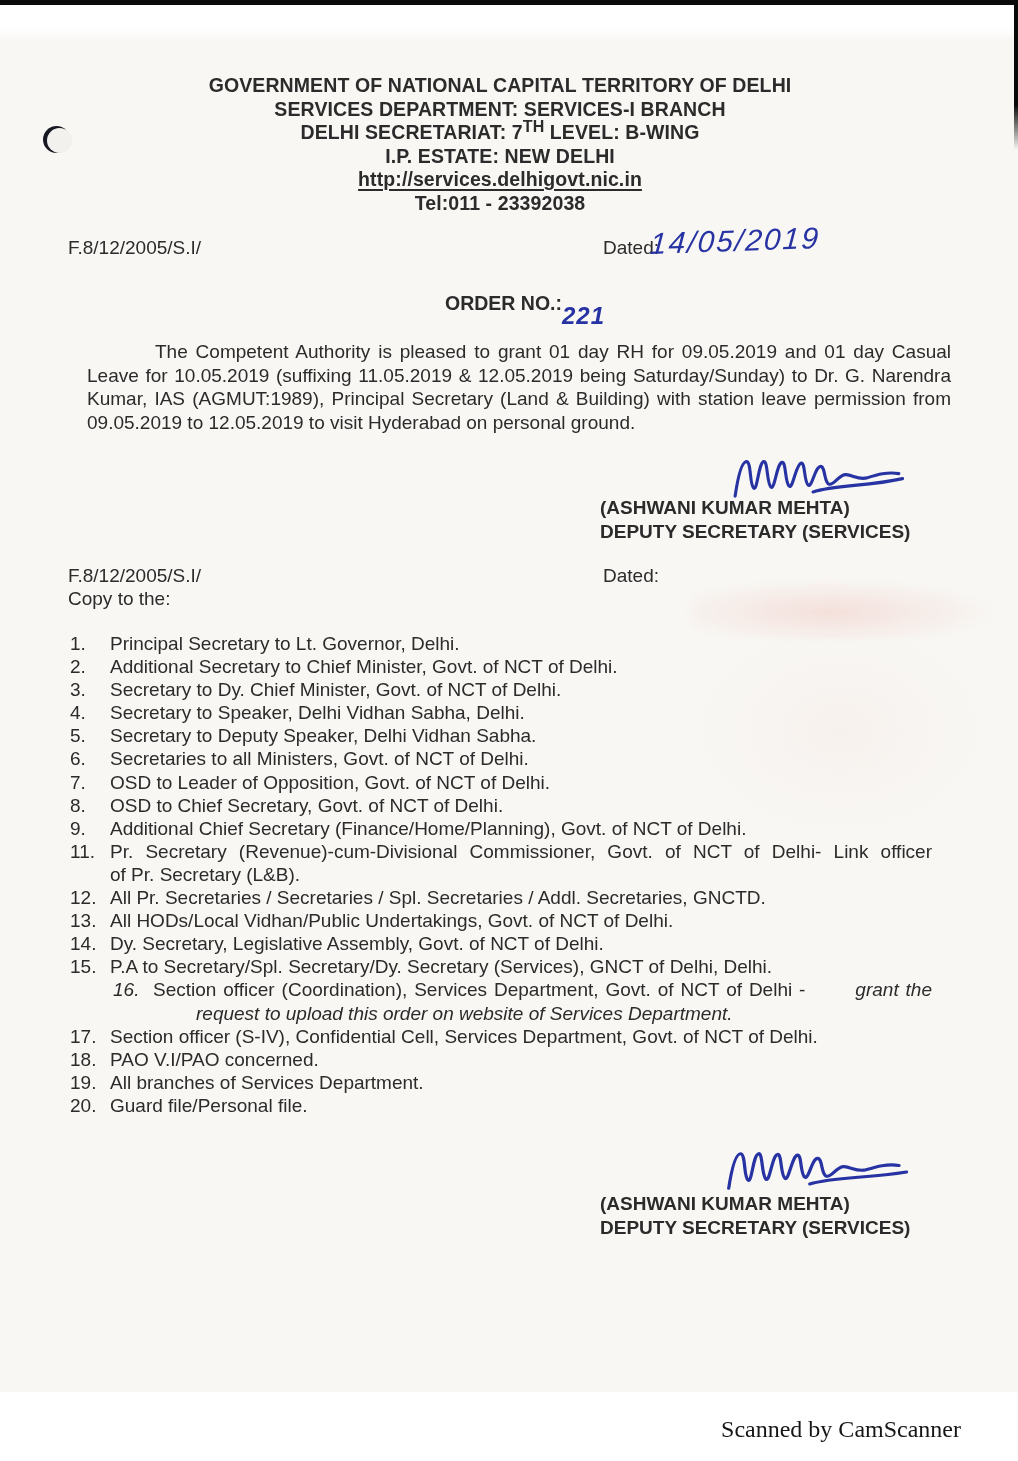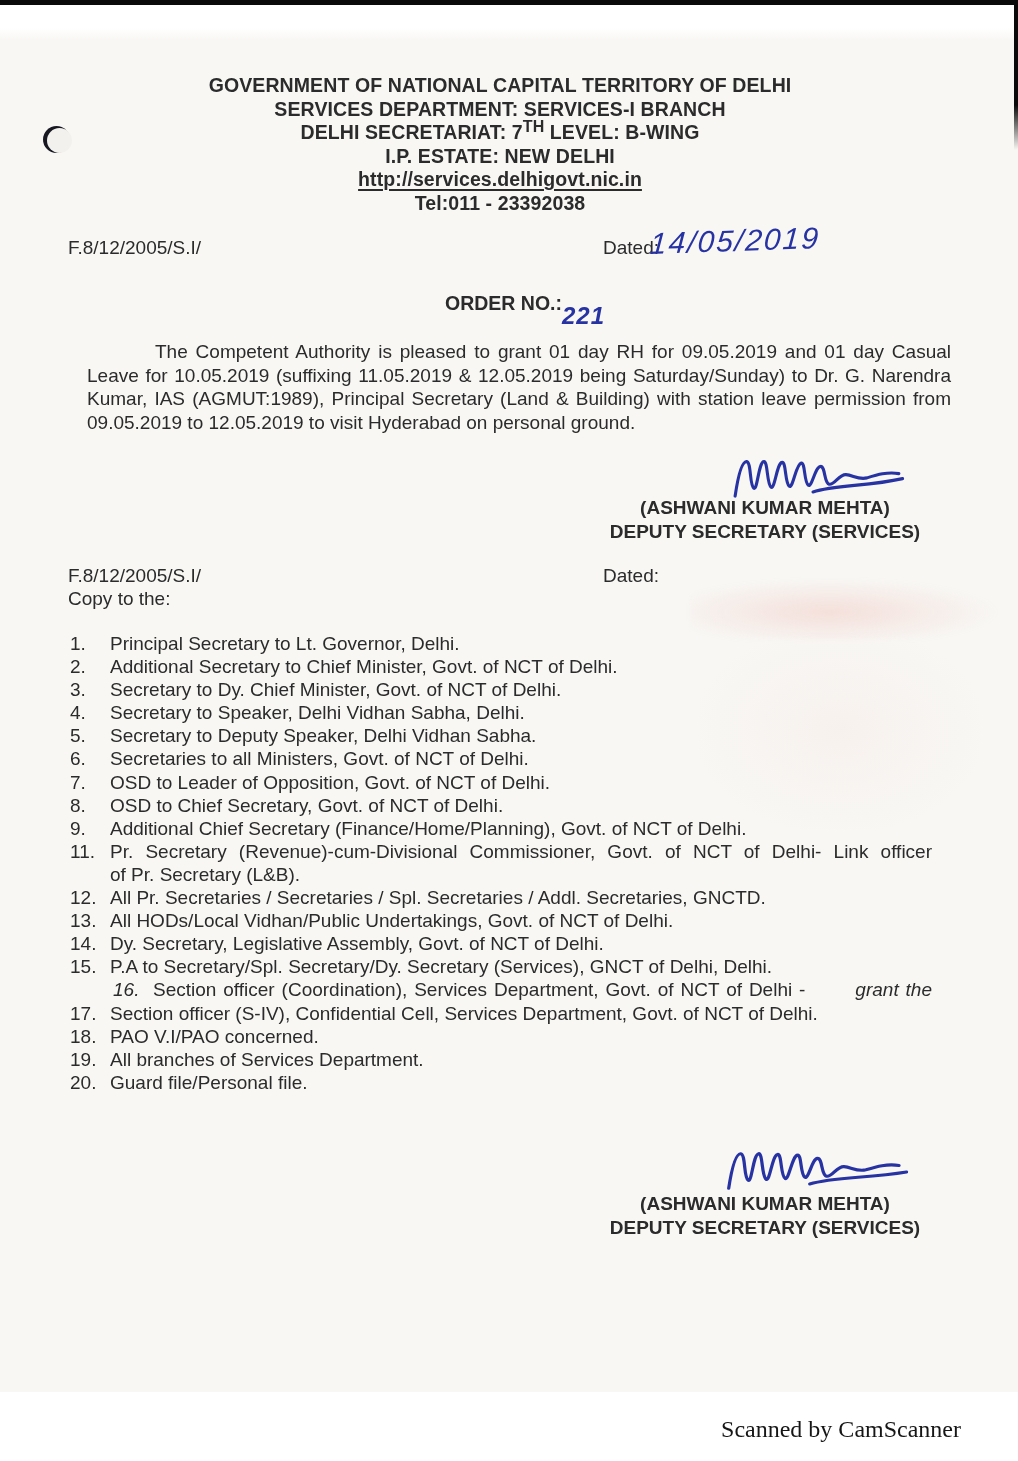--- a/index.html
+++ b/index.html
@@ -33,21 +33,21 @@
   .hand-date{
     position:absolute;left:650px;top:224px;font-size:30px;letter-spacing:2px;
     transform:rotate(-2deg) skewX(-6deg);font-weight:400;
   }
   .orderline{position:absolute;left:445px;top:288px;font-size:19.5px;font-weight:700;white-space:nowrap;}
   .hand-order{font-size:24px;font-weight:700;letter-spacing:1px;position:relative;top:14px;}
   .para{
     position:absolute;left:68px;top:340px;width:864px;
     font-size:19px;line-height:23.6px;text-align:justify;text-indent:68px;margin-left:19px;
   }
-  .sigblock{position:absolute;width:330px;text-align:center;font-weight:700;font-size:19px;line-height:23.5px;}
+  .sigblock{position:absolute;width:330px;text-align:left;font-weight:700;font-size:19px;line-height:23.5px;}
   .sig1{right:88px;top:496px;}
   .sig2{right:88px;top:1192px;}
   .sig-svg{position:absolute;width:210px;height:52px;}
   .sig-svg.s1{left:715px;top:450px;transform:rotate(-3deg);}
   .sig-svg.s2{left:712px;top:1142px;transform:rotate(-3deg) scaleX(1.04);}
   .refline2{position:absolute;left:68px;top:565px;font-size:19px;}
   .dated2{position:absolute;left:603px;top:565px;font-size:19px;}
   .copyto{position:absolute;left:68px;top:588px;font-size:19px;}
   .copy-list{position:absolute;left:70px;top:632px;width:862px;font-size:19px;line-height:23.1px;}
   .list-row{display:flex;align-items:flex-start;}
@@ -186,20 +186,21 @@
       <div class="list-row">
         <div class="num">15.</div>
         <div class="txt">
           <div class="line"><span>P.A to Secretary/Spl. Secretary/Dy. Secretary (Services), GNCT of Delhi, Delhi.</span></div>
         </div>
       </div>
       <div class="list-row">
         <div class="num italic">16.</div>
         <div class="txt">
           <div class="line fill"><span>Section officer (Coordination), Services Department, Govt. of NCT of Delhi - </span><span class="italic">grant the</span></div>
+          <div class="line"><span class="italic">request to upload this order on website of Services Department.</span></div>
         </div>
       </div>
       <div class="list-row">
         <div class="num">17.</div>
         <div class="txt">
           <div class="line"><span>Section officer (S-IV), Confidential Cell, Services Department, Govt. of NCT of Delhi.</span></div>
         </div>
       </div>
       <div class="list-row">
         <div class="num">18.</div>

